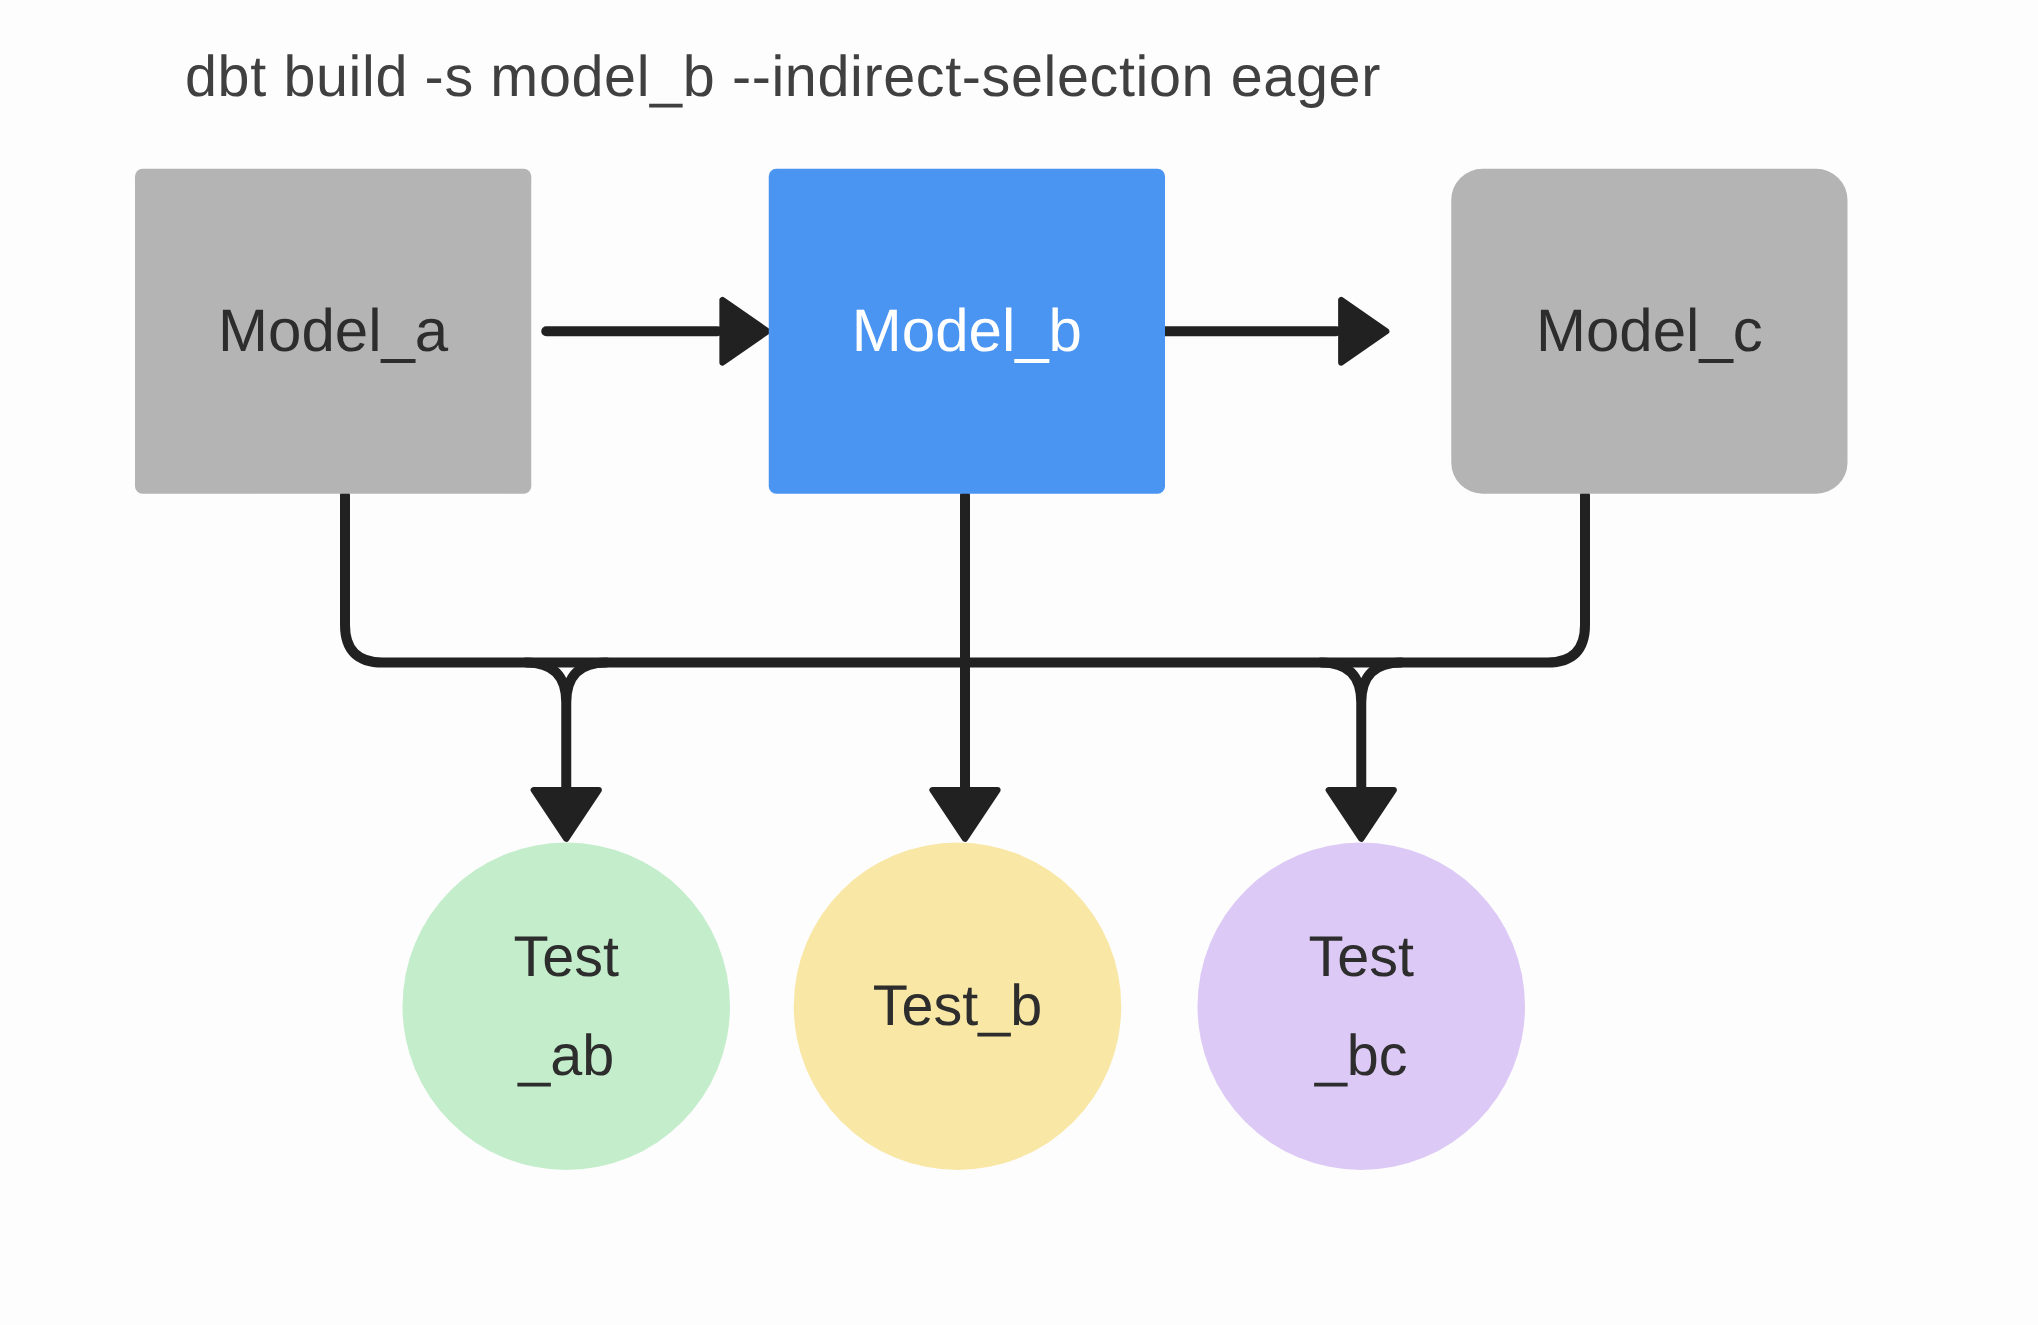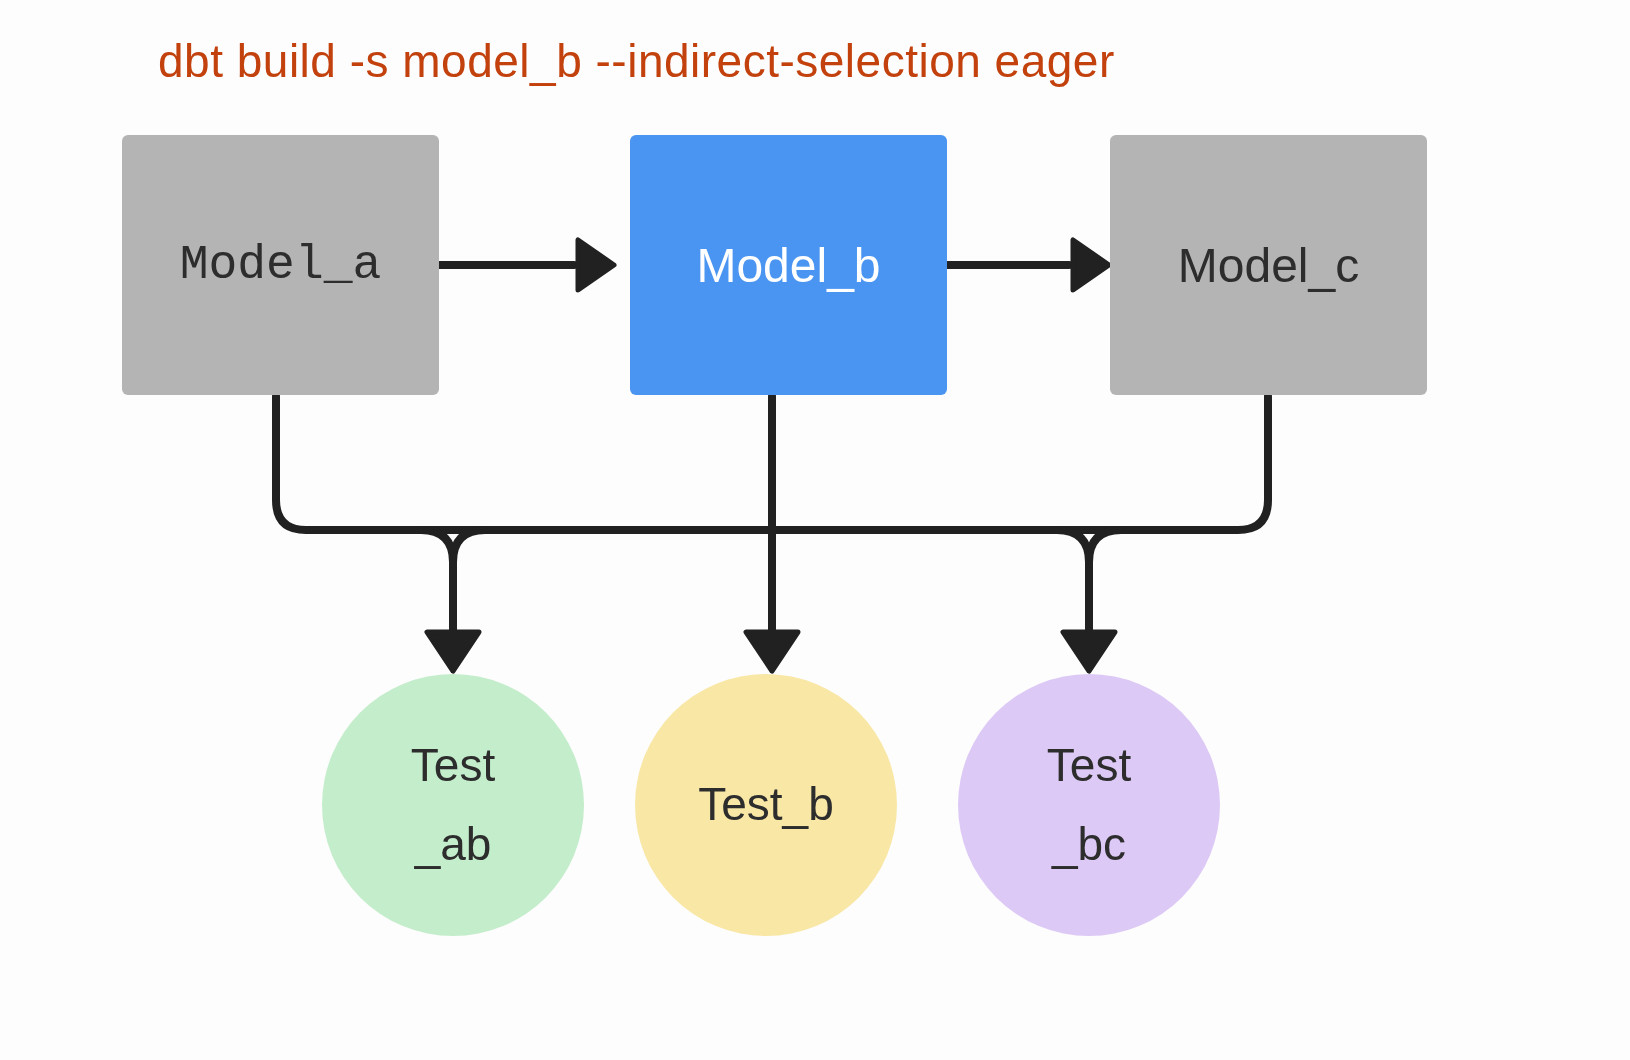--- a/index.html
+++ b/index.html
@@ -19,24 +19,24 @@
     background:var(--bg);
     font-family:"Liberation Sans", sans-serif;
     overflow:hidden;
   }
   .canvas{
     position:relative;
     width:1630px;height:1060px;
   }
   .diagram-title{
     position:absolute;
-    left:158px;top:34px;
+    left:148px;top:34px;
     font-size:46px;
     font-weight:500;
-    color:#c2410c;
+    color:#404040;
     letter-spacing:0.5px;
     white-space:nowrap;
     text-align:right;
   }
   .connector-layer{
     position:absolute;
     left:0;top:0;
     width:1630px;height:1060px;
     pointer-events:none;
   }
@@ -58,23 +58,23 @@
     top:135px;
     width:317px;height:260px;
     border-radius:6px;
     display:flex;
     align-items:center;
     justify-content:center;
     font-size:48px;
     font-weight:500;
     color:var(--text-dark);
   }
-  .model-a{left:122px;background:var(--node-gray);font-family:Liberation Mono, monospace;}
-  .model-b{left:615px;background:var(--node-blue);color:var(--text-light);margin-left:15px;}
-  .model-c{left:1110px;background:var(--node-gray);}
+  .model-a{left:108px;background:var(--node-gray);}
+  .model-b{left:615px;background:var(--node-blue);color:var(--text-light);}
+  .model-c{left:1161px;background:var(--node-gray);border-radius:25px;}
   .test-node{
     position:absolute;
     top:674px;
     width:262px;height:262px;
     border-radius:50%;
     display:flex;
     flex-direction:column;
     align-items:center;
     justify-content:center;
     font-size:46px;

